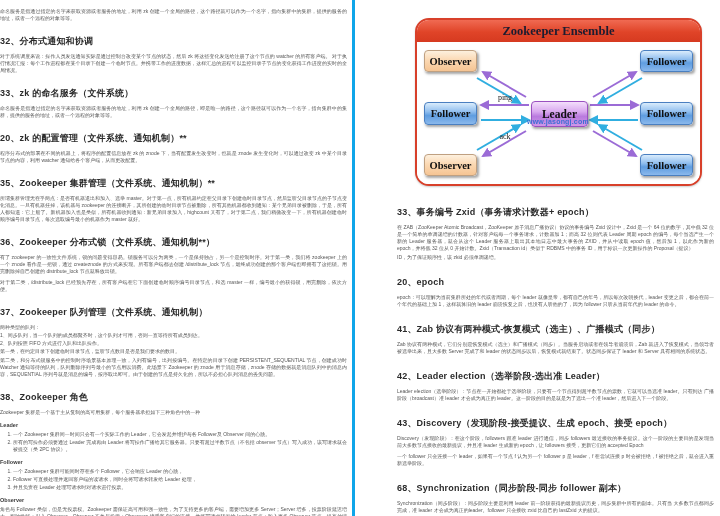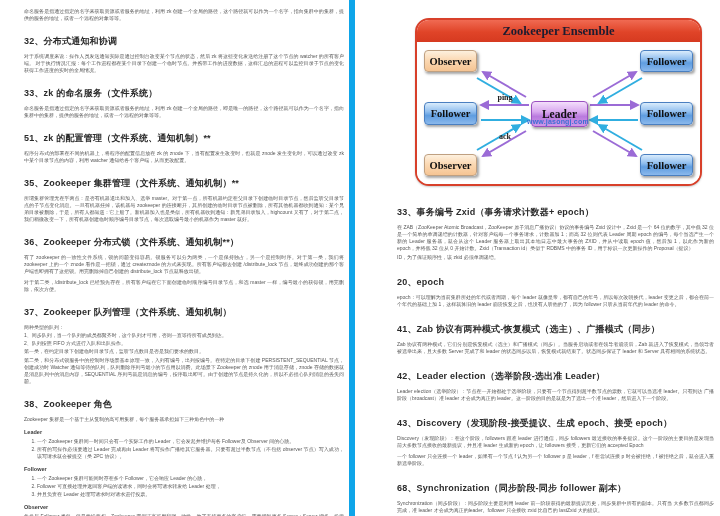--- a/index.html
+++ b/index.html
@@ -1,21 +1,21 @@
 <!DOCTYPE html>
 <html><head>
 <meta charset="utf-8">
 <style>
   * { margin:0; padding:0; box-sizing:border-box; }
   html,body { width:720px; height:516px; background:#fff; overflow:hidden;
               font-family:"Liberation Sans", sans-serif; }
   .page { display:flex; width:720px; height:516px; background:#fff; }
 
   
-  .col-left { width:355px; border-right:6px solid #0ea5e9; padding:6px 5px 4px 24px; }
+  .col-left { width:355px; border-right:3px solid #0ea5e9; padding:6px 5px 4px 0; }
   .col-right { flex:1; padding:18px 6px 4px 42px; }
 
   
   h3.sec { font-size:9px; font-weight:bold; color:#2b2b2b; margin:13px 0 5px 0;
            letter-spacing:0.2px; }
   .col-right h3.sec { margin-top:15px; }
   h4.sub { font-size:5.5px; font-weight:bold; color:#3c3c3c; margin:6px 0 3px 0; }
   p.body { font-size:5px; line-height:7px; color:#575757; text-align:justify;
            margin:2px 0 4px 0; }
   p.tight { margin:1px 0; }
@@ -37,39 +37,39 @@
           font-family:"Liberation Serif", serif; font-weight:bold; font-size:10.5px;
           color:#101010; box-shadow:1.5px 2px 2.5px rgba(60,60,60,.45); }
   .node.observer { background:linear-gradient(#fdf0de 0%, #fbd9b4 45%, #f5c493 100%);
                    border:1px solid #bfa081; }
   .node.follower { background:linear-gradient(#d9ecfc 0%, #93c0ef 40%, #5f9de0 60%, #8ab8ec 100%);
                    border:1px solid #4a7fc0; }
   .node.leader   { background:linear-gradient(#f3defb 0%, #d9a9ef 40%, #b97ade 60%, #cf97e8 100%);
                    border:1px solid #9a50c0; width:57px; height:26px; font-size:11.5px; }
   .arrow-layer { position:absolute; left:0; top:0; }
   .pingack { position:absolute; font-family:"Liberation Serif", serif; font-size:8px;
-             color:#222; width:40px; text-align:center;font-weight:bold; }
+             color:#222; width:40px; text-align:center; }
   .watermark { position:absolute; left:110px; top:76px; font-size:7px; font-weight:bold;
                color:#3b6fd4; letter-spacing:0.2px; z-index:3; }
 </style>
 </head>
 <body>
 
 <div class="page">
 
   <div class="col-left">
     <p class="body">命名服务是指通过指定的名字来获取资源或者服务的地址，利用 zk 创建一个全局的路径，这个路径就可以作为一个名字，指向集群中的集群，提供的服务的地址，或者一个远程的对象等等。</p>
 
     <h3 class="sec">32、分布式通知和协调</h3>
     <p class="body">对于系统调度来说：操作人员发送通知实际是通过控制台改变某个节点的状态，然后 zk 将这些变化发送给注册了这个节点的 watcher 的所有客户端。 对于执行情况汇报：每个工作进程都在某个目录下创建一个临时节点。并携带工作的进度数据，这样汇总的进程可以监控目录子节点的变化获得工作进度的实时的全局情况。</p>
 
     <h3 class="sec">33、zk 的命名服务（文件系统）</h3>
     <p class="body">命名服务是指通过指定的名字来获取资源或者服务的地址，利用 zk 创建一个全局的路径，即是唯一的路径，这个路径就可以作为一个名字，指向集群中的集群，提供的服务的地址，或者一个远程的对象等等。</p>
 
-    <h3 class="sec">51、zk 的配置管理（文件系统、通知机制）**</h3>
+    <h3 class="sec">20、zk 的配置管理（文件系统、通知机制）**</h3>
     <p class="body">程序分布式的部署在不同的机器上，将程序的配置信息放在 zk 的 znode 下，当有配置发生改变时，也就是 znode 发生变化时，可以通过改变 zk 中某个目录节点的内容，利用 watcher 通知给各个客户端，从而更改配置。</p>
 
     <h3 class="sec">35、Zookeeper 集群管理（文件系统、通知机制）**</h3>
     <p class="body">所谓集群管理无在乎两点：是否有机器退出和加入、选举 master。对于第一点，所有机器约定在父目录下创建临时目录节点，然后监听父目录节点的子节点变化消息。一旦有机器挂掉，该机器与 zookeeper 的连接断开，其所创建的临时目录节点被删除，所有其他机器都收到通知：某个兄弟目录被删除，于是，所有人都知道：它上船了。新机器加入也是类似，所有机器收到通知：新兄弟目录加入，highcount 又有了，对于第二点，我们稍微改变一下，所有机器创建临时顺序编号目录节点，每次选取编号最小的机器作为 master 就好。</p>
 
     <h3 class="sec">36、Zookeeper 分布式锁（文件系统、通知机制**）</h3>
     <p class="body">有了 zookeeper 的一致性文件系统，锁的问题变得容易。锁服务可以分为两类，一个是保持独占，另一个是控制时序。对于第一类，我们将 zookeeper 上的一个 znode 看作是一把锁，通过 createznode 的方式来实现。所有客户端都去创建 /distribute_lock 节点，最终成功创建的那个客户端也即拥有了这把锁。用完删除掉自己创建的 distribute_lock 节点就释放出锁。</p>
     <p class="body">对于第二类，/distribute_lock 已经预先存在，所有客户端在它下面创建临时顺序编号目录节点，和选 master 一样，编号最小的获得锁，用完删除，依次方便。</p>
 
     <h3 class="sec">37、Zookeeper 队列管理（文件系统、通知机制）</h3>

